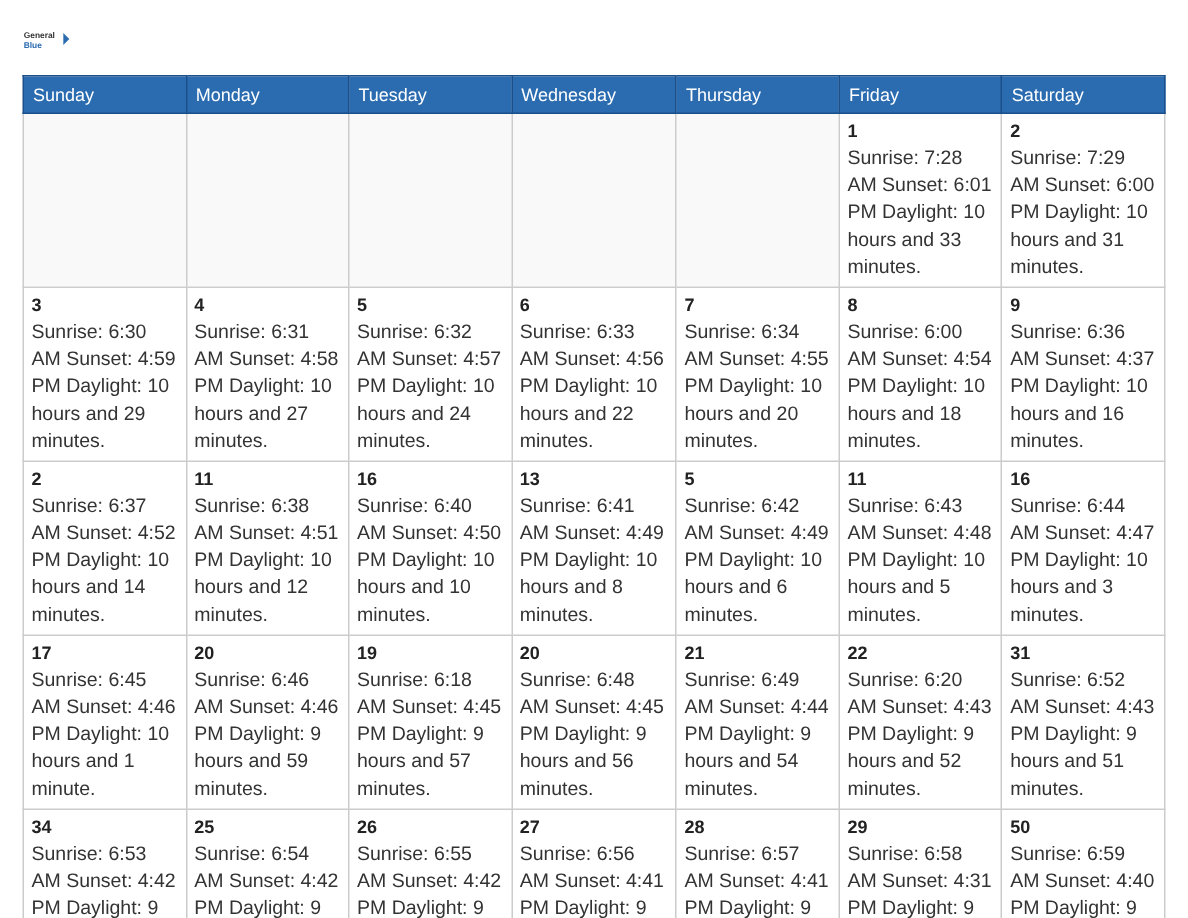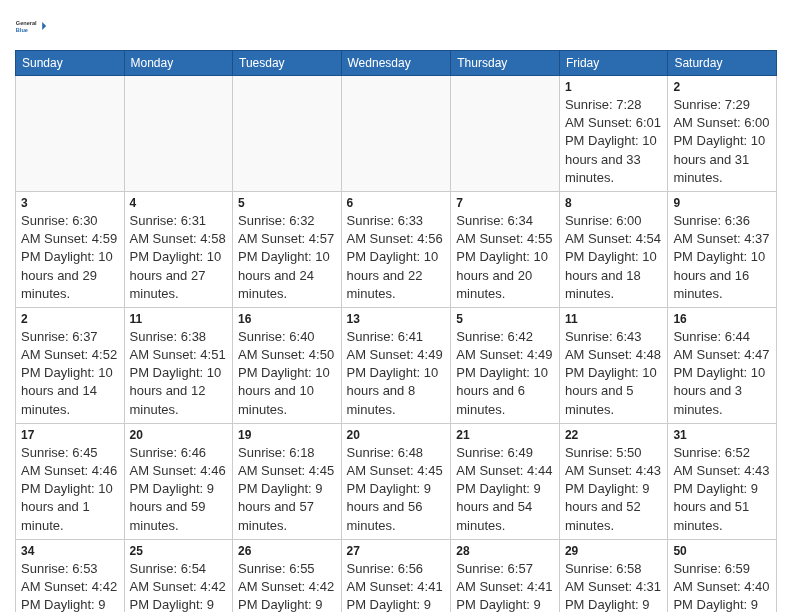--- a/index.html
+++ b/index.html
@@ -240,21 +240,21 @@
 Daylight: 9 hours and 56 minutes.</div>
         </td>
         <td>
           <div class="day-num">21</div>
           <div class="day-detail">Sunrise: 6:49 AM
 Sunset: 4:44 PM
 Daylight: 9 hours and 54 minutes.</div>
         </td>
         <td>
           <div class="day-num">22</div>
-          <div class="day-detail">Sunrise: 5:50 AM
+          <div class="day-detail">Sunrise: 6:20 AM
 Sunset: 4:43 PM
 Daylight: 9 hours and 52 minutes.</div>
         </td>
         <td>
           <div class="day-num">31</div>
           <div class="day-detail">Sunrise: 6:52 AM
 Sunset: 4:43 PM
 Daylight: 9 hours and 51 minutes.</div>
         </td>
       </tr>

